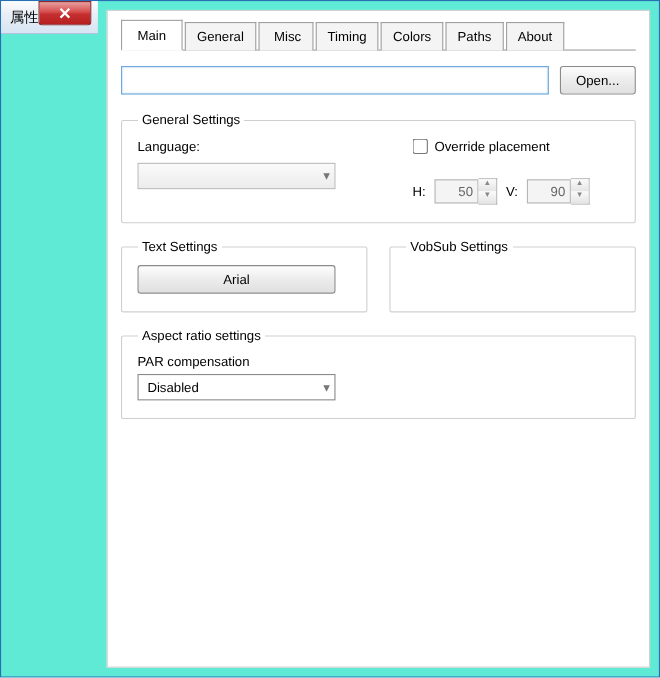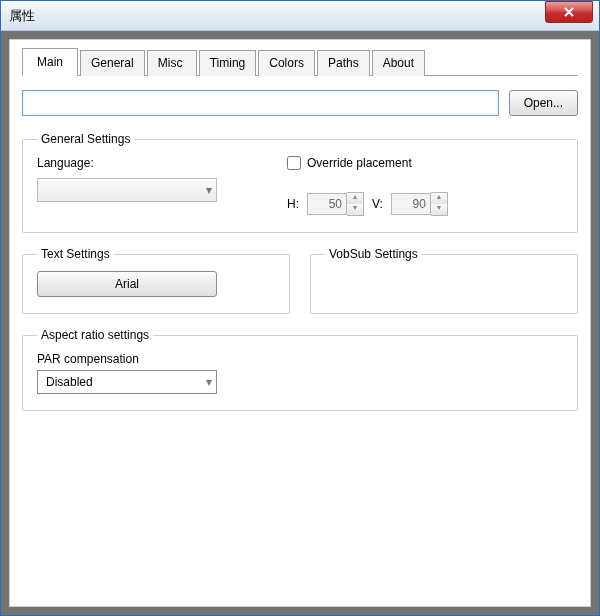--- a/index.html
+++ b/index.html
@@ -1,24 +1,24 @@
 <!DOCTYPE html>
 <html><head>
 <meta charset="utf-8">
 <style>
   * { box-sizing: border-box; font-family: Tahoma, "Microsoft YaHei", sans-serif; font-size: 12px; }
   body { margin: 0; padding: 0; background: linear-gradient(180deg, #c9dff0 0%, #b0cce8 50%, #c9dff0 100%); width: 600px; height: 616px; overflow: hidden; }
-  .window { width: 600px; height: 616px; background: #737373; border: 1px solid #2a6fb5; display: flex; flex-direction: column; }
+  .window { width: 600px; height: 616px; background: #5eead4; border: 1px solid #2a6fb5; display: flex; }
   .titlebar { height: 30px; background: linear-gradient(180deg, #fdfdfe 0%, #e9eff7 40%, #d7e4f2 100%); border-bottom: 1px solid #b0c4de; display: flex; align-items: center; justify-content: space-between; padding: 0 0 0 8px; }
   .titlebar-title { color: #000; font-size: 13px; }
   .close-btn { width: 48px; height: 22px; background: linear-gradient(180deg, #e9a0a0 0%, #d64c4c 45%, #c42f2f 55%, #b82020 100%); border: 1px solid #8a2a2a; border-top-left-radius: 0; border-top-right-radius: 0; border-bottom-left-radius: 3px; border-bottom-right-radius: 3px; margin-right: 6px; margin-top: -8px; display: flex; align-items: center; justify-content: center; color: #fff; font-weight: bold; font-size: 12px; }
   .close-btn svg { width: 12px; height: 10px; }
   .content { flex: 1; background: #fff; margin: 8px; border: 1px solid #d0d0d0; padding: 10px 12px 12px 12px; display: flex; flex-direction: column; }
   .tabs { display: flex; border-bottom: 1px solid #a0a0a0; margin-bottom: 14px; }
-  .tab { padding: 5px 10px; border: 1px solid #a0a0a0; border-bottom: none; background: #f4f4f4; margin-right: 2px; margin-bottom: -1px; cursor: default; min-width: 50px; text-align: left; }
+  .tab { padding: 5px 10px; border: 1px solid #a0a0a0; border-bottom: none; background: #f4f4f4; margin-right: 2px; margin-bottom: -1px; cursor: default; min-width: 50px; text-align: right; }
   .tab.active { background: #fff; border-bottom: 1px solid #fff; position: relative; z-index: 2; padding: 6px 14px; margin-top: -2px; }
   .row-open { display: flex; gap: 10px; margin-bottom: 16px; }
   .path-input { flex: 1; height: 26px; border: 1px solid #6fa8dc; box-shadow: inset 0 0 2px rgba(111,168,220,0.5); padding: 2px 6px; }
   .btn { height: 26px; padding: 0 14px; background: linear-gradient(180deg, #fdfdfd 0%, #ececec 50%, #e0e0e0 100%); border: 1px solid #8a8a8a; border-radius: 3px; cursor: default; display: inline-flex; align-items: center; justify-content: center; }
   .btn-wide { min-width: 180px; }
   fieldset.group { border: 1px solid #cfcfcf; border-radius: 2px; margin: 0 0 14px 0; padding: 10px 14px 16px 14px; }
   fieldset.group > legend { padding: 0 4px; color: #000; }
   .gs-row { display: flex; }
   .gs-left { flex: 0 0 250px; display: flex; flex-direction: column; gap: 8px; }
   .gs-right { flex: 1; display: flex; flex-direction: column; gap: 22px; }

